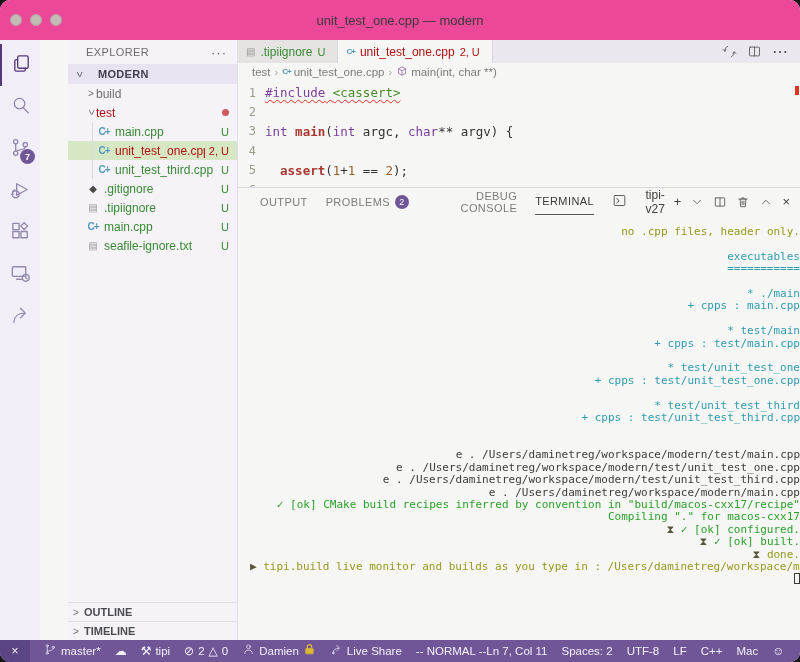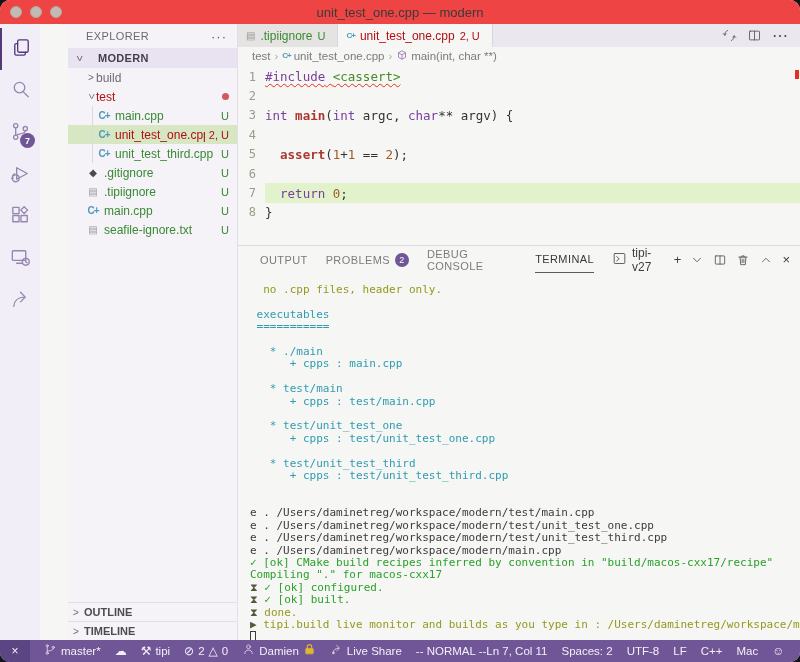--- a/index.html
+++ b/index.html
@@ -1,20 +1,20 @@
 <!DOCTYPE html>
 <html><head>
 <meta charset="utf-8">
 <style>
   * { margin:0; padding:0; box-sizing:border-box; }
   html,body { width:800px; height:662px; background:#161616; font-family:"Liberation Sans", sans-serif; overflow:hidden; }
   .window { width:800px; height:662px; border-radius:10px; overflow:hidden; display:flex; flex-direction:column; background:#f6f6f4; }
 
   
-  .titlebar { height:24px; background:#ef4444; display:flex; align-items:center; position:relative; flex:0 0 auto; }
+  .titlebar { height:40px; background:#ec4899; display:flex; align-items:center; position:relative; flex:0 0 auto; }
   .traffic { display:flex; gap:8px; margin-left:10px; }
   .traffic span { width:12px; height:12px; border-radius:50%; background:#c2bbb3; border:1px solid #b2aaa1; }
   .win-title { position:absolute; left:0; right:0; text-align:center; font-size:13px; color:#3a3a3a; pointer-events:none; }
 
   .main { flex:1 1 auto; display:flex; min-height:0; }
 
   
   .activitybar { width:40px; background:#f2eef8; display:flex; flex-direction:column; align-items:center; padding-top:4px; flex:0 0 auto; }
   .ab-item { width:40px; height:42px; display:flex; align-items:center; justify-content:center; position:relative; cursor:pointer; }
   .ab-item svg { width:23px; height:23px; stroke:#9486ad; stroke-width:1.4; fill:none; stroke-linecap:round; stroke-linejoin:round; }
@@ -63,21 +63,21 @@
   .code { flex:1 1 auto; position:relative; font-family:"DejaVu Sans Mono", monospace; font-size:12.5px; padding-top:3px; overflow:hidden; }
   .cline { display:flex; height:19.4px; align-items:center; }
   .cline .lnum { width:18px; text-align:right; color:#9b9b8b; font-size:12px; flex:0 0 auto; margin-right:9px; }
   .cline .ltext { flex:1 1 auto; white-space:pre; height:100%; display:flex; align-items:center; color:#333; }
   .cline.hl .ltext { background:#e2f3cb; }
   .kw { color:#7a3e9d; } .fn { color:#aa3731; font-weight:bold; } .num { color:#9c5d27; } .str { color:#448c27; } .pl { color:#333; }
   .sq { text-decoration:underline; text-decoration-style:wavy; text-decoration-color:#e0321f; text-decoration-thickness:1px; text-underline-offset:2px; }
   .ruler-mark { position:absolute; right:1px; top:6px; width:4px; height:9px; background:#e0321f; }
 
   
-  .panel { height:395px; border-top:1px solid #ddd9e1; display:flex; flex-direction:column; flex:0 0 auto; background:#f6f6f4; }
+  .panel { height:453px; border-top:1px solid #ddd9e1; display:flex; flex-direction:column; flex:0 0 auto; background:#f6f6f4;text-align:right; }
   .panel-header { height:27px; display:flex; align-items:center; padding:0 10px 0 22px; gap:18px; flex:0 0 auto; }
   .ptab { font-size:11px; letter-spacing:.4px; color:#7c7c7c; display:flex; align-items:center; gap:5px; height:100%; cursor:pointer; }
   .ptab.active { color:#393939; border-bottom:1.5px solid #5a5a5a; }
   .pbadge { min-width:14px; height:14px; border-radius:50%; background:#705697; color:#fff; font-size:9px; display:flex; align-items:center; justify-content:center; }
   .panel-actions { margin-left:auto; display:flex; align-items:center; gap:9px; color:#3f3f3f; }
   .panel-actions svg { width:14px; height:14px; stroke:#3f3f3f; stroke-width:1.3; fill:none; stroke-linecap:round; stroke-linejoin:round; }
   .term-sel { display:flex; align-items:center; gap:5px; font-size:12px; color:#3f3f3f; cursor:pointer; }
   .pa-btn { cursor:pointer; display:flex; align-items:center; font-size:13px; }
 
   .terminal { flex:1 1 auto; font-family:"DejaVu Sans Mono", monospace; font-size:11px; line-height:12.4px; padding:11px 0 0 12px; white-space:pre; overflow:hidden; }

